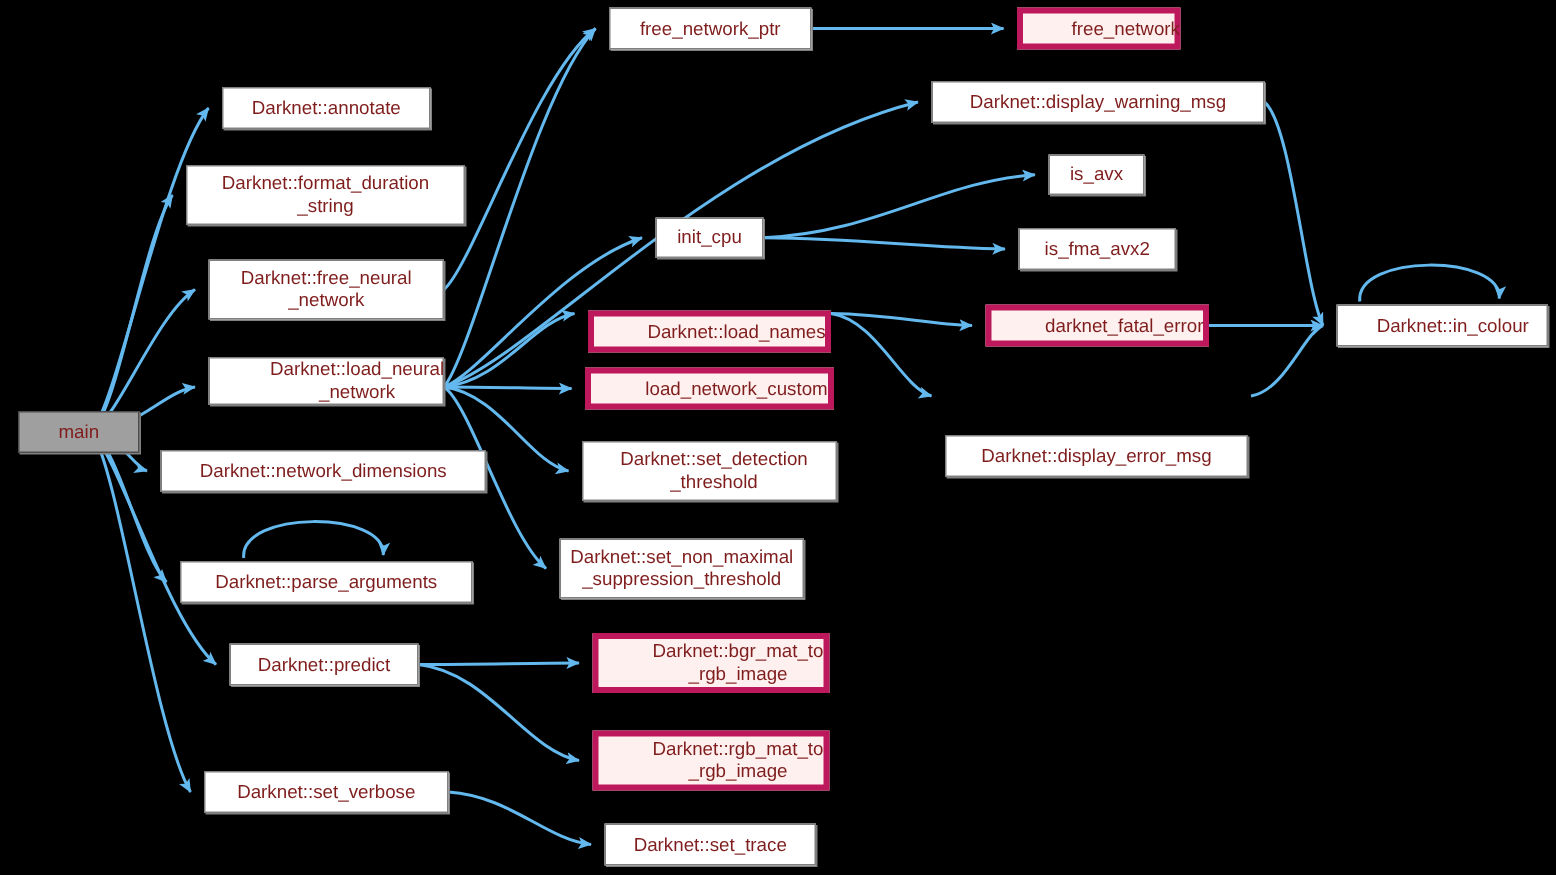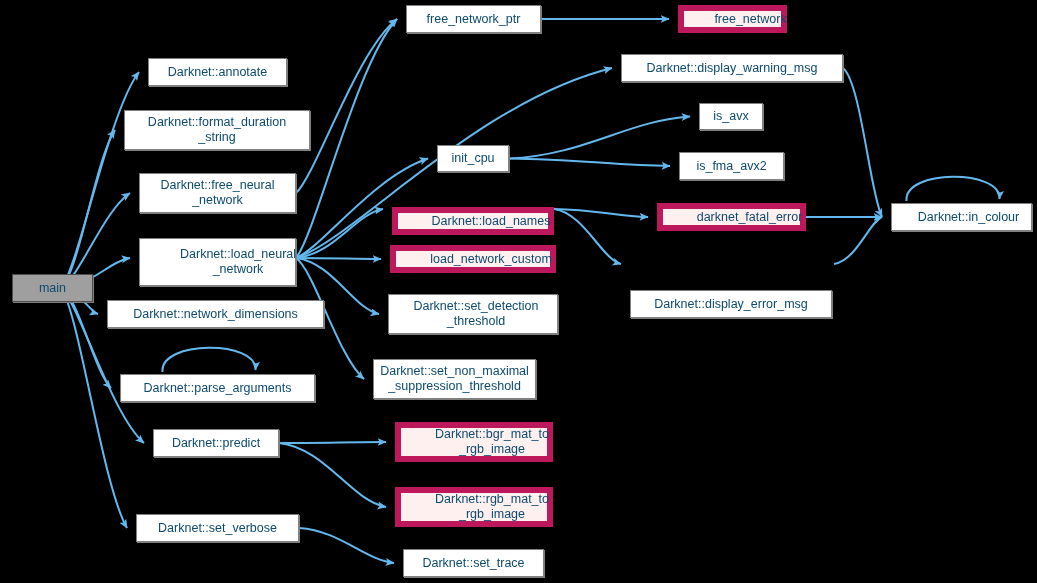--- a/index.html
+++ b/index.html
@@ -14,31 +14,31 @@
   #edges{position:absolute;left:0;top:0;width:1037px;height:583px;}
   .node{
     position:absolute;
     box-sizing:border-box;
     display:flex;
     align-items:center;
     justify-content:center;
     text-align:center;
     font-size:12.5px;
     line-height:15px;
-    color:#0c4a6e;
+    color:#7f1d1d;
     background:#ffffff;
     border:1px solid #808080;
     box-shadow:1px 1px 0 0 #808080;
     white-space:pre-line;
     letter-spacing:0px;
     padding:0 3px;
   }
   .node.red{
     background:#fff0f0;
-    border:6px solid #be185d;
+    border:4px solid #be185d;
     box-shadow:none;
     padding-left:39px;
   }
   .node.current{
     background:#9f9f9f;
     border:1px solid #4d4d4d;
     box-shadow:1px 1px 0 0 #808080;
   }
 </style>
 </head>
@@ -83,21 +83,21 @@
         <path d="M906.5,201 C903.5,169 1001.5,169 999.5,199" marker-end="url(#ah)" stroke="#63b8ee" stroke-width="2" fill="none"></path>
       </g>
   </svg>
   <div id="node-layer">
       <div class="node current" style="left: 12px; top: 274px; width: 81px; height: 28px;">main</div>
       <div class="node" style="left: 148px; top: 58px; width: 139px; height: 28px;">Darknet::annotate</div>
       <div class="node" style="left: 124px; top: 110px; width: 186px; height: 40px;">Darknet::format_duration
 _string</div>
       <div class="node" style="left: 139px; top: 173px; width: 157px; height: 40px;">Darknet::free_neural
 _network</div>
-      <div class="node" style="left: 139px; top: 238px; width: 157px; height: 48px; padding-left: 44px;">Darknet::load_neural
+      <div class="node" style="left: 139px; top: 238px; width: 157px; height: 32px; padding-left: 44px;">Darknet::load_neural
 _network</div>
       <div class="node" style="left: 107px; top: 300px; width: 217px; height: 28px;">Darknet::network_dimensions</div>
       <div class="node" style="left: 120px; top: 374px; width: 195px; height: 28px;">Darknet::parse_arguments</div>
       <div class="node" style="left: 153px; top: 429px; width: 126px; height: 28px;">Darknet::predict</div>
       <div class="node" style="left: 136px; top: 514px; width: 163px; height: 28px;">Darknet::set_verbose</div>
       <div class="node" style="left: 406px; top: 5px; width: 135px; height: 28px;">free_network_ptr</div>
       <div class="node" style="left: 437px; top: 145px; width: 72px; height: 27px;">init_cpu</div>
       <div class="node red" style="left: 392px; top: 207px; width: 162px; height: 28px;">Darknet::load_names</div>
       <div class="node red" style="left: 390px; top: 245px; width: 166px; height: 28px;">load_network_custom</div>
       <div class="node" style="left: 388px; top: 294px; width: 170px; height: 40px; padding-left: 9px;">Darknet::set_detection

